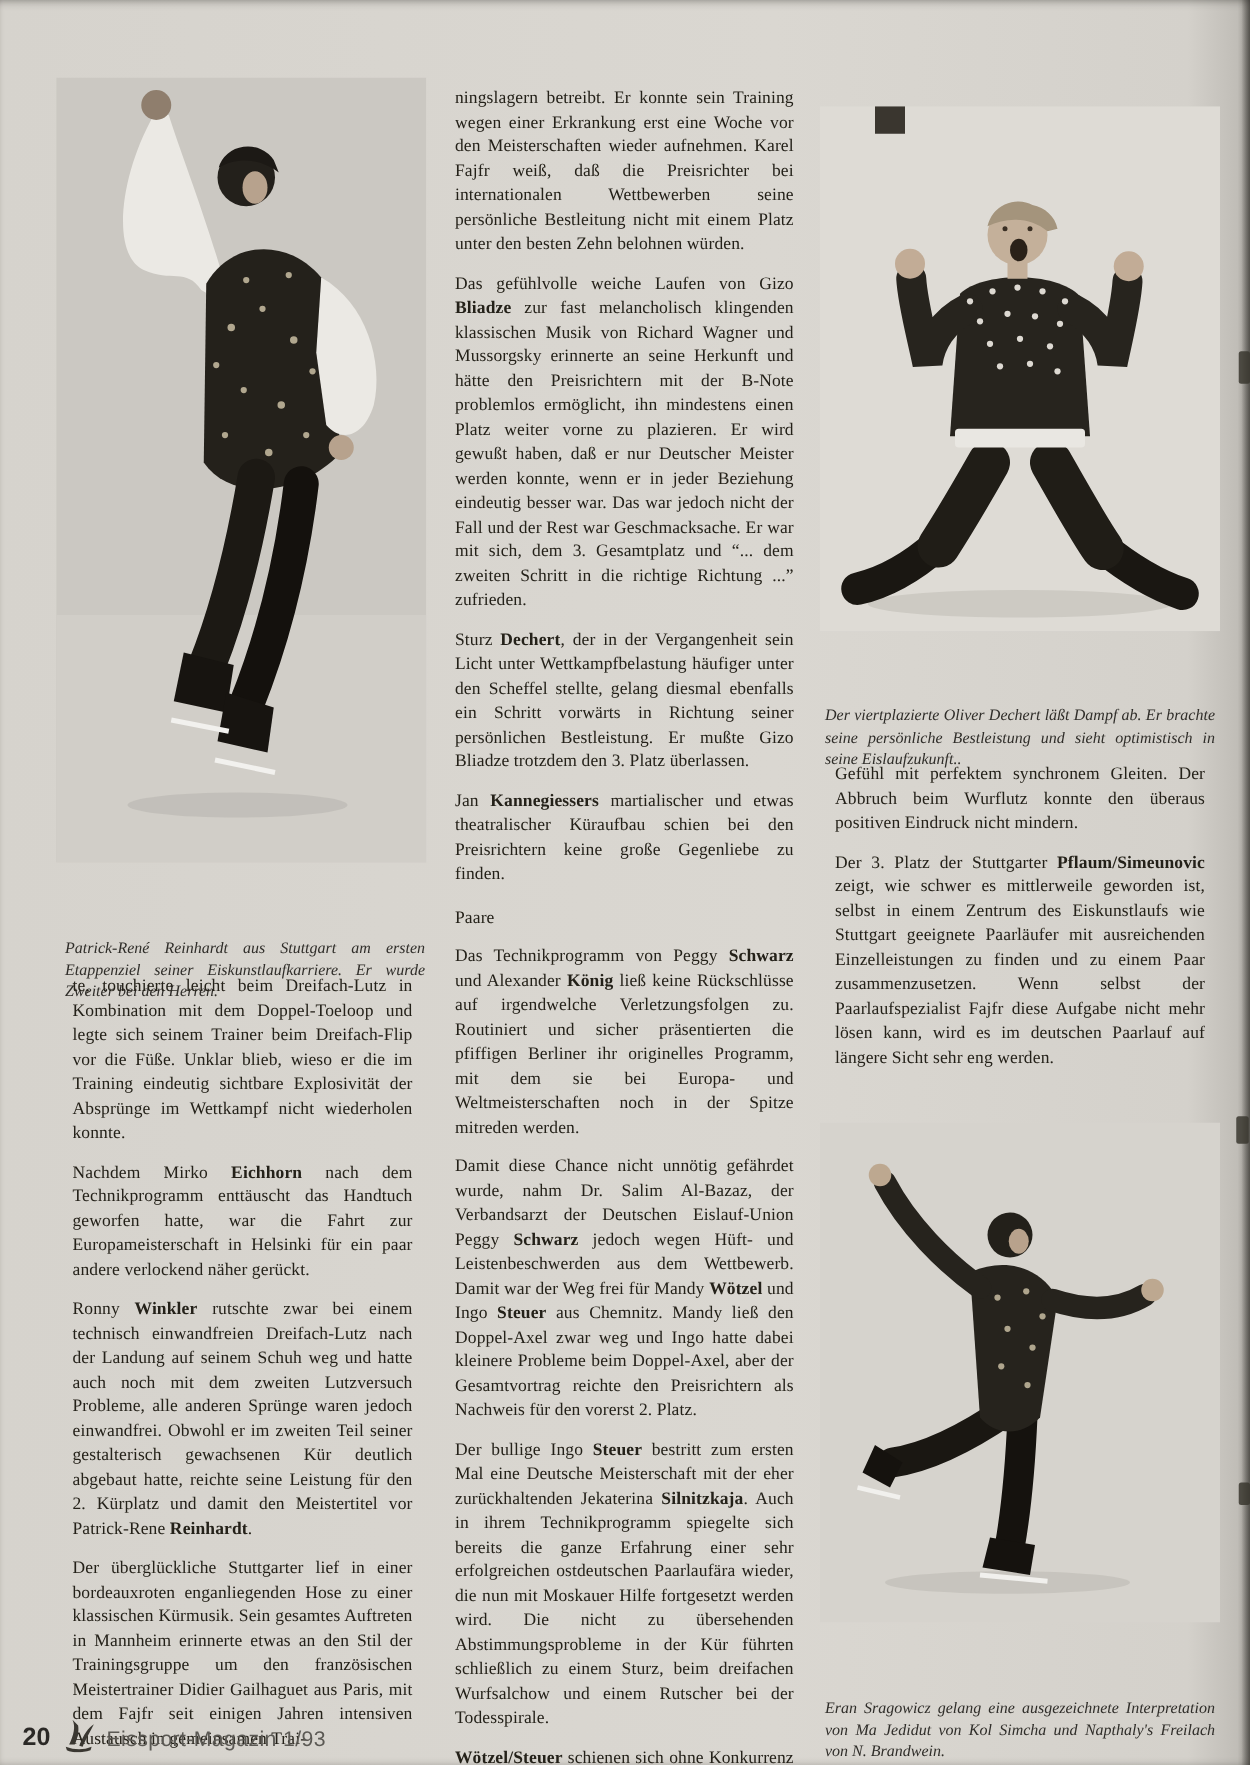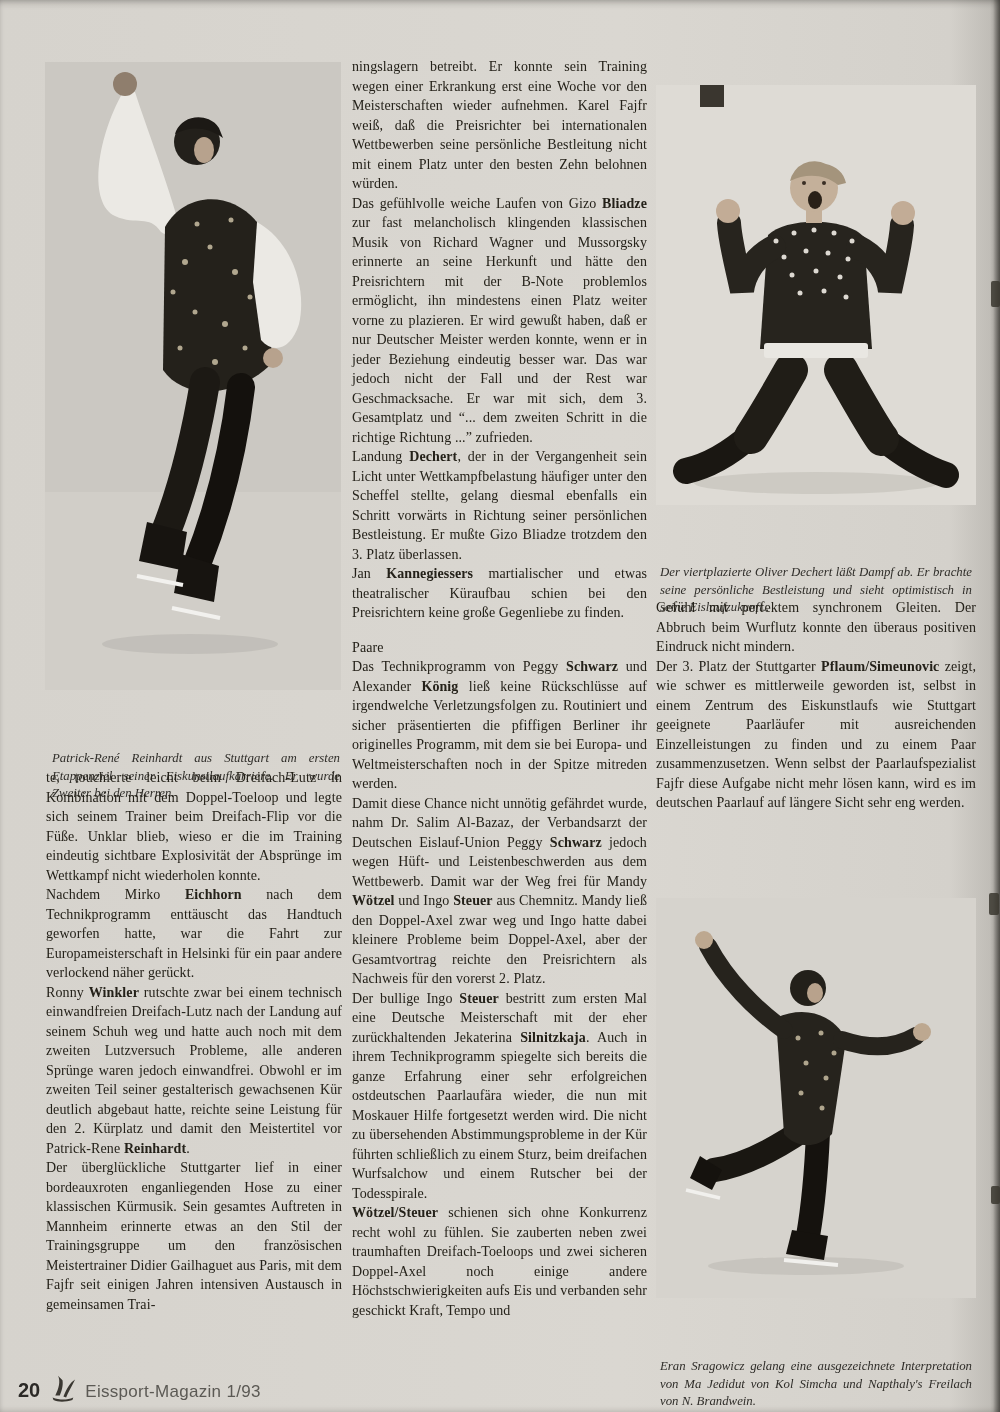--- a/index.html
+++ b/index.html
@@ -12,21 +12,21 @@
   .page{
     position:absolute;inset:0;
     background:linear-gradient(90deg,#d6d3cd 0%,#dad7d1 62%,#d4d1cb 95%,#c0bdb7 99%,#8f8c86 100%);
     box-shadow:inset 0 5px 8px -5px rgba(30,28,25,.5), inset 0 -4px 6px -4px rgba(30,28,25,.25);
   }
   .col{
     position:absolute;text-align:justify;
     font-size:14px;line-height:19.5px;letter-spacing:.1px;
     color:#242119;
   }
-  .col p{margin:0;}
+  .col p{margin:12px;}
   .col p.h{font-weight:normal;margin-top:15px;}
   .col-left{left:46px;top:768px;width:296px;}
   .col-middle{left:352px;top:57px;width:295px;}
   .col-right{left:656px;top:598px;width:320px;}
   .caption{
     position:absolute;font-style:italic;font-size:12.8px;line-height:17.5px;
     color:#2f2d29;text-align:justify;margin-top:48px;
   }
   .cap1{left:52px;top:702px;width:288px;}
   .cap2{left:660px;top:516px;width:312px;}
@@ -96,21 +96,21 @@
   <div class="col col-left">
     <p><span>te, touchierte leicht beim Dreifach-Lutz in Kombination mit dem Doppel-Toeloop und legte sich seinem Trainer beim Dreifach-Flip vor die Füße. Unklar blieb, wieso er die im Training eindeutig sichtbare Explosivität der Absprünge im Wettkampf nicht wiederholen konnte.</span></p>
     <p><span>Nachdem Mirko </span><b>Eichhorn</b><span> nach dem Technikprogramm enttäuscht das Handtuch geworfen hatte, war die Fahrt zur Europameisterschaft in Helsinki für ein paar andere verlockend näher gerückt.</span></p>
     <p><span>Ronny </span><b>Winkler</b><span> rutschte zwar bei einem technisch einwandfreien Dreifach-Lutz nach der Landung auf seinem Schuh weg und hatte auch noch mit dem zweiten Lutzversuch Probleme, alle anderen Sprünge waren jedoch einwandfrei. Obwohl er im zweiten Teil seiner gestalterisch gewachsenen Kür deutlich abgebaut hatte, reichte seine Leistung für den 2. Kürplatz und damit den Meistertitel vor Patrick-Rene </span><b>Reinhardt</b><span>.</span></p>
     <p><span>Der überglückliche Stuttgarter lief in einer bordeauxroten enganliegenden Hose zu einer klassischen Kürmusik. Sein gesamtes Auftreten in Mannheim erinnerte etwas an den Stil der Trainingsgruppe um den französischen Meistertrainer Didier Gailhaguet aus Paris, mit dem Fajfr seit einigen Jahren intensiven Austausch in gemeinsamen Trai-</span></p>
   </div>
 
   <div class="col col-middle">
     <p><span>ningslagern betreibt. Er konnte sein Training wegen einer Erkrankung erst eine Woche vor den Meisterschaften wieder aufnehmen. Karel Fajfr weiß, daß die Preisrichter bei internationalen Wettbewerben seine persönliche Bestleitung nicht mit einem Platz unter den besten Zehn belohnen würden.</span></p>
     <p><span>Das gefühlvolle weiche Laufen von Gizo </span><b>Bliadze</b><span> zur fast melancholisch klingenden klassischen Musik von Richard Wagner und Mussorgsky erinnerte an seine Herkunft und hätte den Preisrichtern mit der B-Note problemlos ermöglicht, ihn mindestens einen Platz weiter vorne zu plazieren. Er wird gewußt haben, daß er nur Deutscher Meister werden konnte, wenn er in jeder Beziehung eindeutig besser war. Das war jedoch nicht der Fall und der Rest war Geschmacksache. Er war mit sich, dem 3. Gesamtplatz und “... dem zweiten Schritt in die richtige Richtung ...” zufrieden.</span></p>
-    <p><span>Landung </span><b>Dechert</b><span>, der in der Vergangenheit sein Licht unter Wettkampfbelastung häufiger unter den Scheffel stellte, gelang diesmal ebenfalls ein Schritt vorwärts in Richtung seiner persönlichen Bestleistung. Er mußte Gizo Bliadze trotzdem den 3. Platz überlassen.</span></p>
+    <p><span>Sturz </span><b>Dechert</b><span>, der in der Vergangenheit sein Licht unter Wettkampfbelastung häufiger unter den Scheffel stellte, gelang diesmal ebenfalls ein Schritt vorwärts in Richtung seiner persönlichen Bestleistung. Er mußte Gizo Bliadze trotzdem den 3. Platz überlassen.</span></p>
     <p><span>Jan </span><b>Kannegiessers</b><span> martialischer und etwas theatralischer Küraufbau schien bei den Preisrichtern keine große Gegenliebe zu finden.</span></p>
     <p class="h">Paare</p>
     <p><span>Das Technikprogramm von Peggy </span><b>Schwarz</b><span> und Alexander </span><b>König</b><span> ließ keine Rückschlüsse auf irgendwelche Verletzungsfolgen zu. Routiniert und sicher präsentierten die pfiffigen Berliner ihr originelles Programm, mit dem sie bei Europa- und Weltmeisterschaften noch in der Spitze mitreden werden.</span></p>
     <p><span>Damit diese Chance nicht unnötig gefährdet wurde, nahm Dr. Salim Al-Bazaz, der Verbandsarzt der Deutschen Eislauf-Union Peggy </span><b>Schwarz</b><span> jedoch wegen Hüft- und Leistenbeschwerden aus dem Wettbewerb. Damit war der Weg frei für Mandy </span><b>Wötzel</b><span> und Ingo </span><b>Steuer</b><span> aus Chemnitz. Mandy ließ den Doppel-Axel zwar weg und Ingo hatte dabei kleinere Probleme beim Doppel-Axel, aber der Gesamtvortrag reichte den Preisrichtern als Nachweis für den vorerst 2. Platz.</span></p>
     <p><span>Der bullige Ingo </span><b>Steuer</b><span> bestritt zum ersten Mal eine Deutsche Meisterschaft mit der eher zurückhaltenden Jekaterina </span><b>Silnitzkaja</b><span>. Auch in ihrem Technikprogramm spiegelte sich bereits die ganze Erfahrung einer sehr erfolgreichen ostdeutschen Paarlaufära wieder, die nun mit Moskauer Hilfe fortgesetzt werden wird. Die nicht zu übersehenden Abstimmungsprobleme in der Kür führten schließlich zu einem Sturz, beim dreifachen Wurfsalchow und einem Rutscher bei der Todesspirale.</span></p>
     <p><b>Wötzel/Steuer</b><span> schienen sich ohne Konkurrenz recht wohl zu fühlen. Sie zauberten neben zwei traumhaften Dreifach-Toeloops und zwei sicheren Doppel-Axel noch einige andere Höchstschwierigkeiten aufs Eis und verbanden sehr geschickt Kraft, Tempo und</span></p>
   </div>
 
   <figure class="photo photo2">
     <svg width="320" height="420" viewBox="0 0 320 420">

